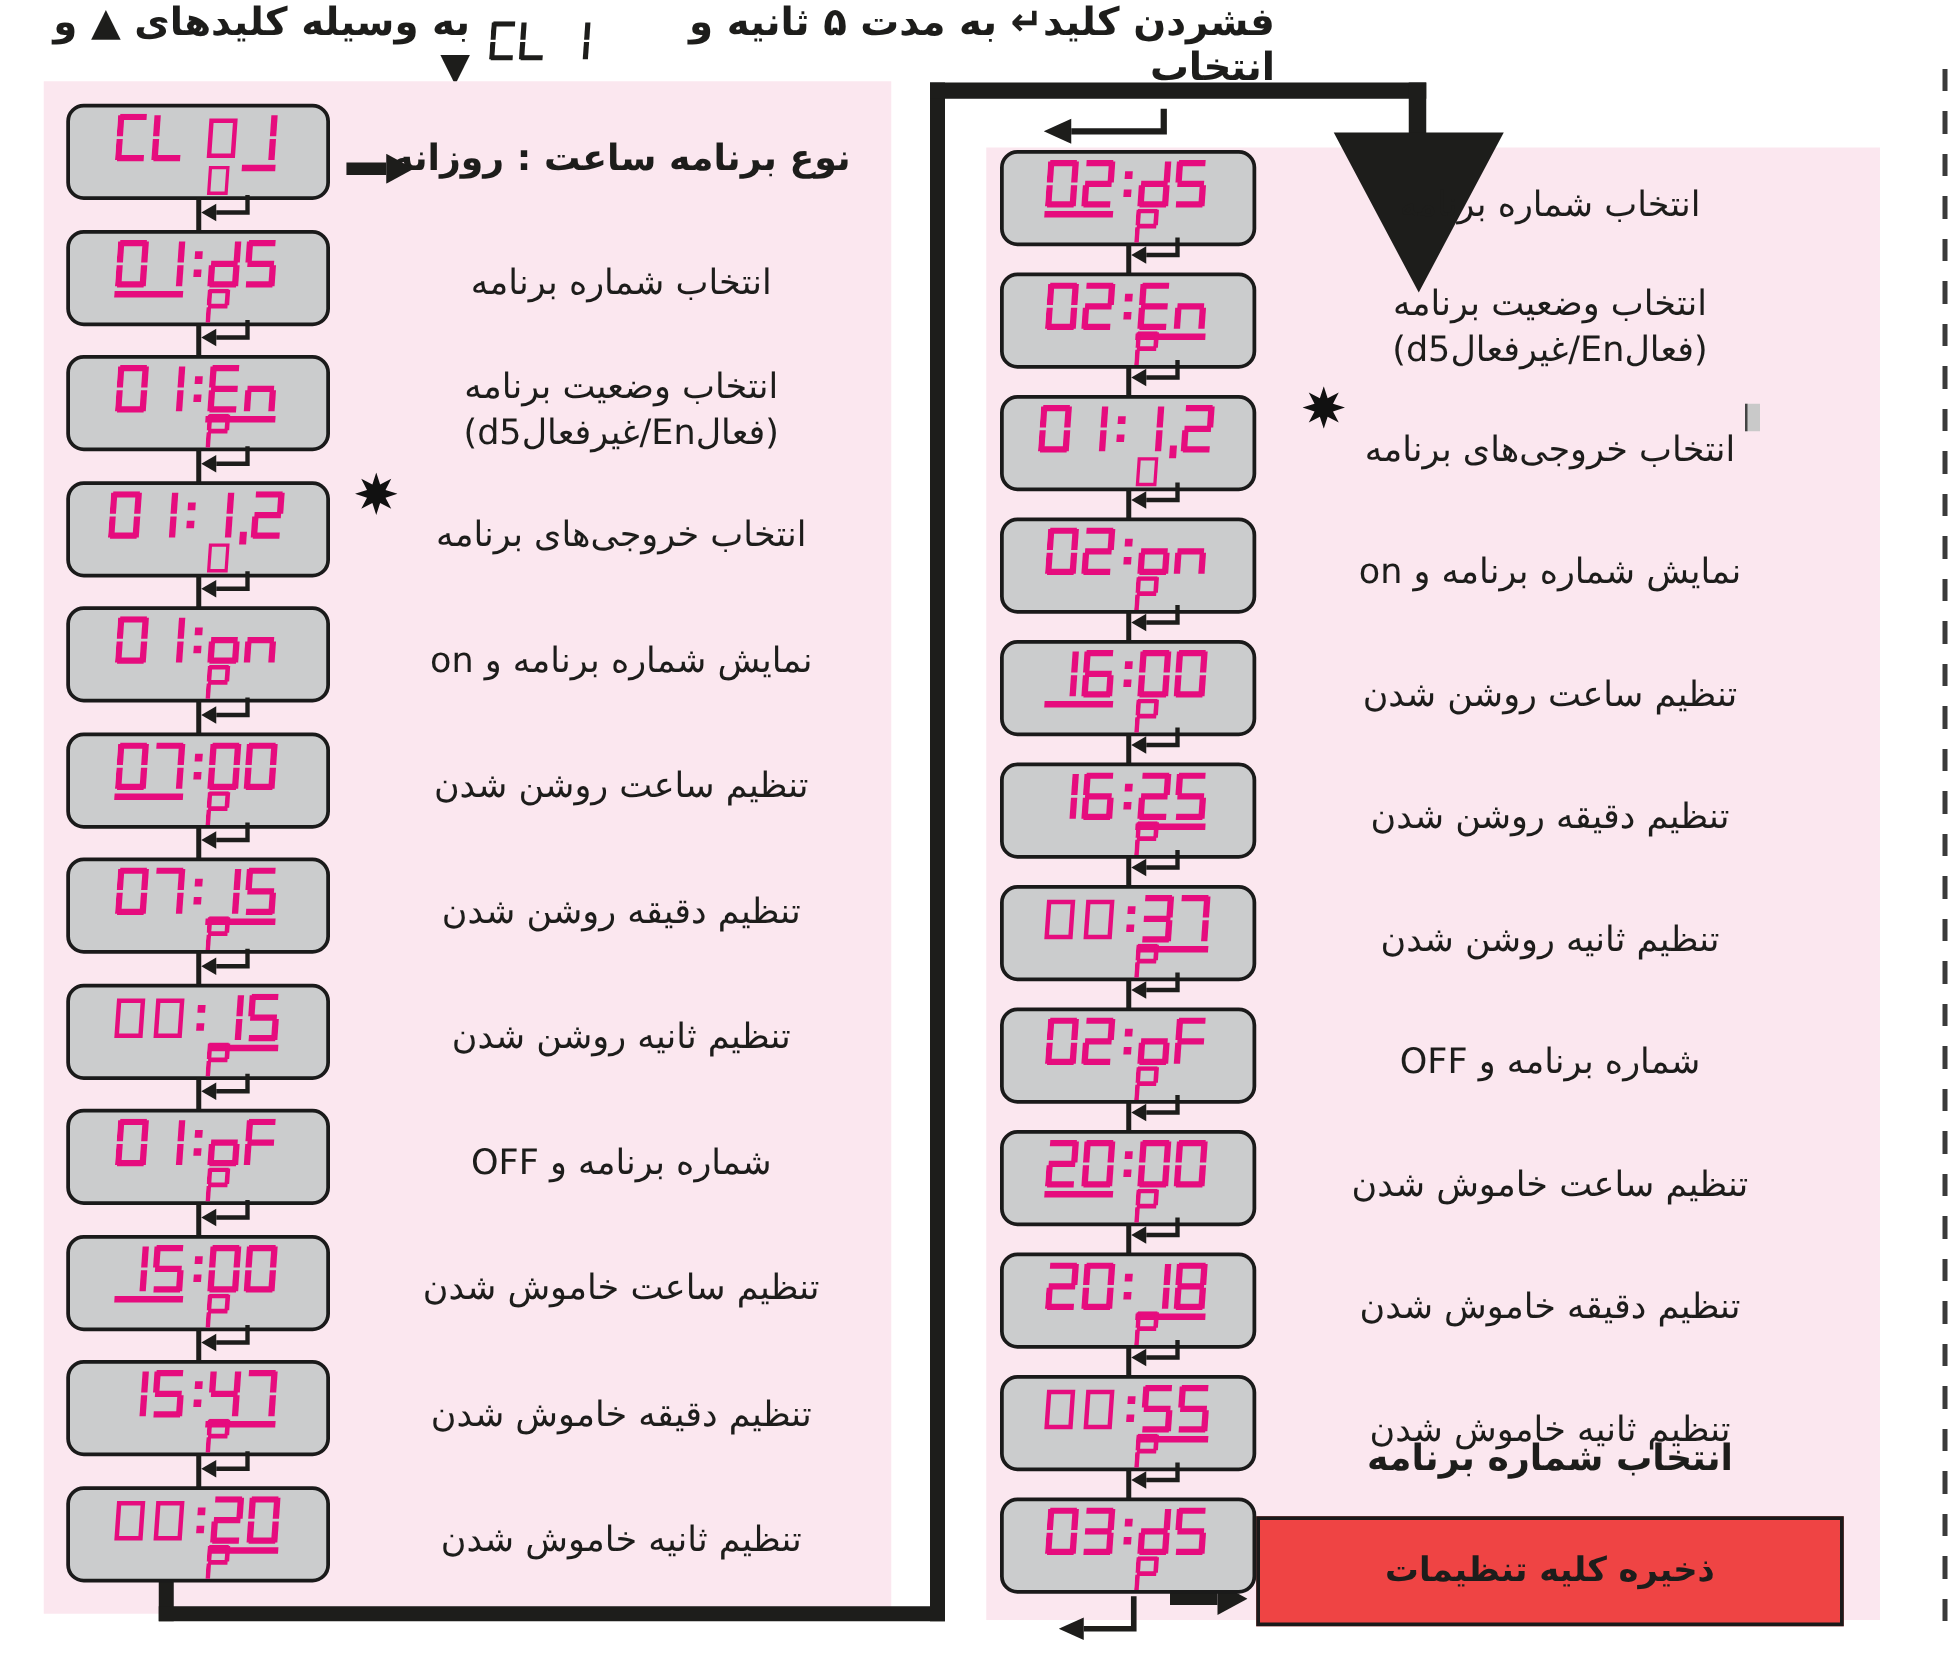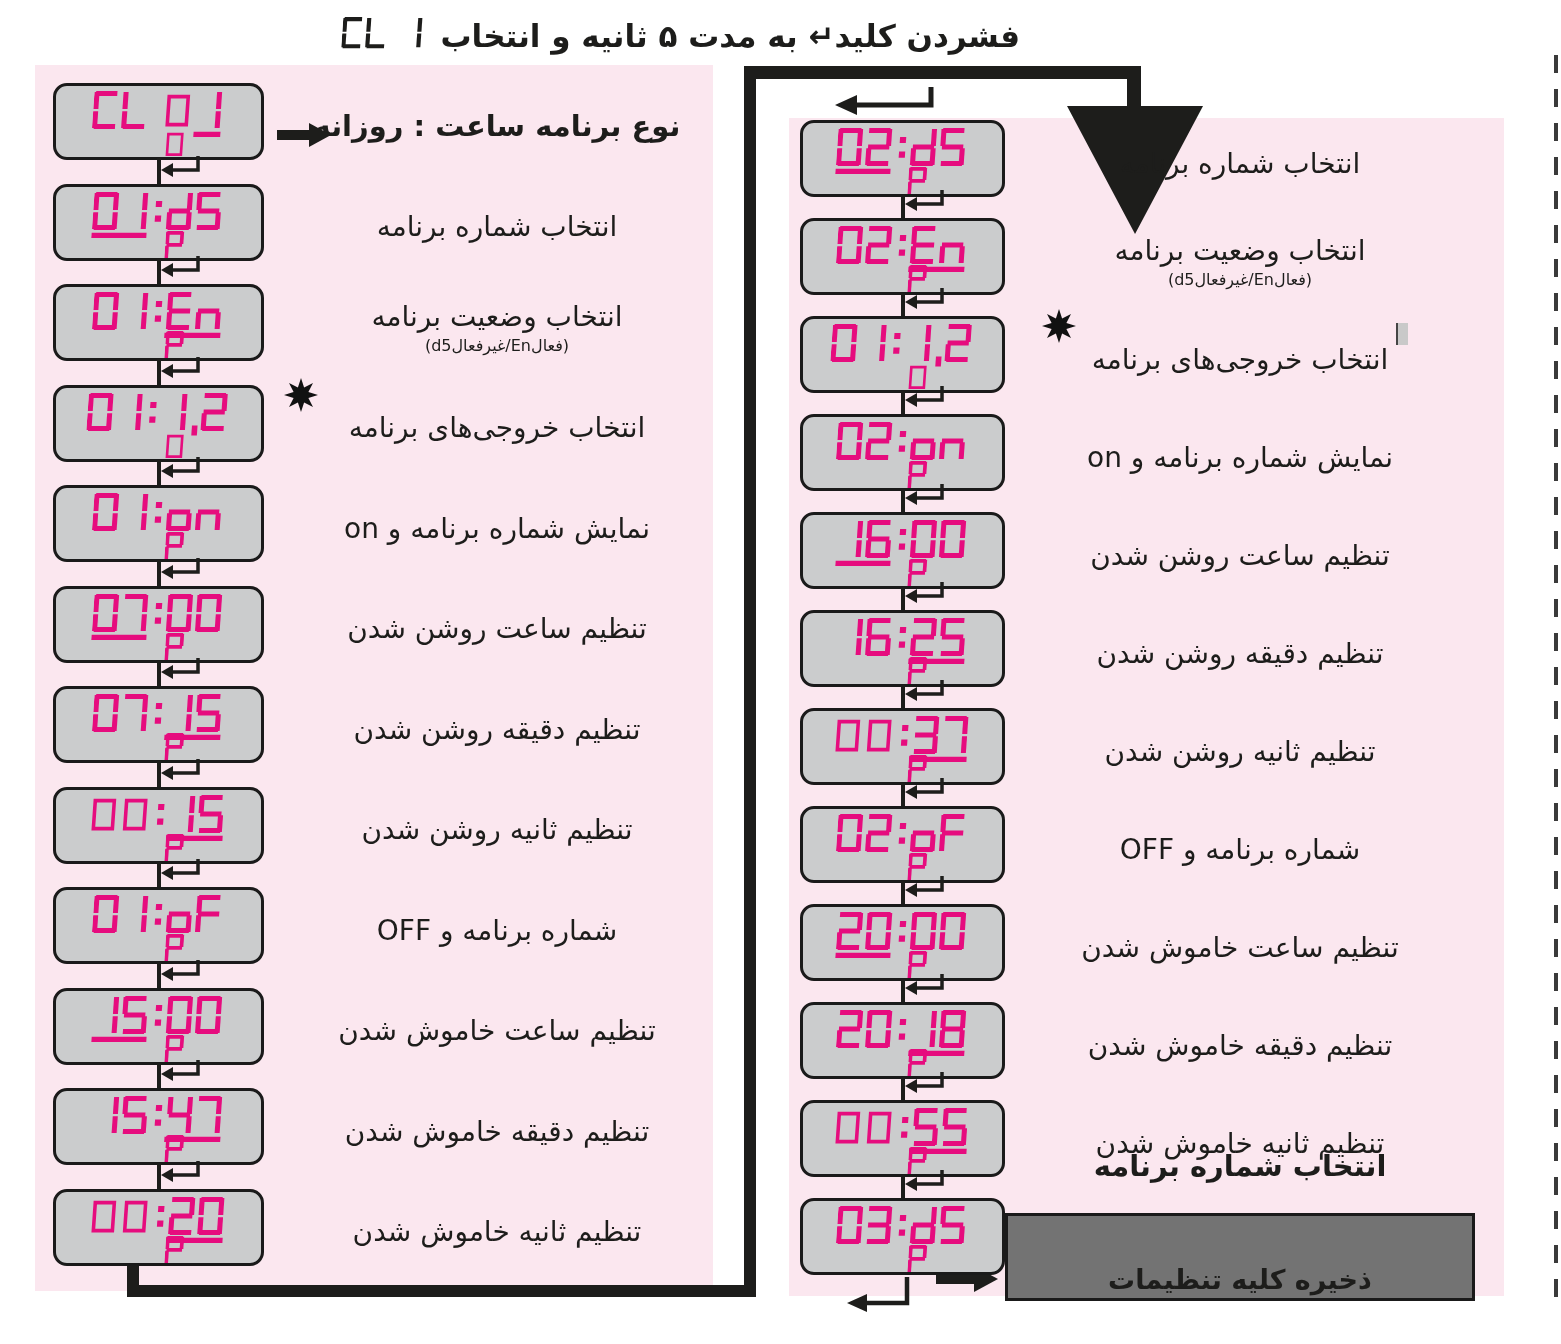--- a/index.html
+++ b/index.html
@@ -8,27 +8,27 @@
   .panel{position:absolute;background:#fbe7ef;}
   .header{position:absolute;top:10px;left:40px;width:980px;height:52px;direction:rtl;
           display:flex;align-items:center;gap:16px;font-size:31px;font-weight:bold;color:#1d1d1b;}
   .lcd{position:absolute;background:#cbcccd;border:3px solid #1a1a1a;border-radius:14px;box-sizing:border-box;}
   .seg7 svg{display:block;transform:skewX(-4deg);}
   .line1{position:absolute;top:5px;left:50%;transform:translateX(-50%);}
   .sub1{position:absolute;top:44px;left:53%;}
   .vline{position:absolute;width:4px;background:#1d1d1b;}
   .glyph{position:absolute;}
   .label{position:absolute;direction:rtl;text-align:center;color:#1d1d1b;font-size:28px;line-height:1.25;}
-  .label .l2{font-size:16px;margin-top:2px;}
+  .label .l2{font-size:28px;margin-top:2px;}
   .bold{font-weight:bold;font-size:29px;}
   .thick{position:absolute;background:#1d1d1b;}
-  .save-note{position:absolute;left:1005px;top:1213px;width:470px;height:88px;background:#737373;
+  .save-note{position:absolute;left:1005px;top:1213px;width:470px;height:88px;background:#ef4444;
              border:3px solid #1a1a1a;box-sizing:border-box;direction:rtl;text-align:center;
              color:#1d1d1b;font-weight:bold;font-size:27px;display:flex;flex-direction:column;
-             justify-content:flex-end;line-height:1.35;}
+             justify-content:center;line-height:1.35;}
   .edge-dashes{position:absolute;left:1554px;top:55px;width:4px;height:1250px;
                background:repeating-linear-gradient(180deg,#3a3a3a 0 18px,transparent 18px 34px);}
   .artifact{position:absolute;left:1396px;top:323px;width:10px;height:22px;background:#c9c9c9;border-left:2px solid #444;}
 </style>
 </head>
 <body>
 
 <div class="canvas">
 
   <div class="header">
@@ -39,20 +39,21 @@
           <rect x="0" y="1" width="4.5" height="15" fill="#1d1d1b"></rect>
           <rect x="0" y="18" width="4.5" height="15" fill="#1d1d1b"></rect>
           <rect x="1.5" y="29.5" width="19" height="4.5" fill="#1d1d1b"></rect>
           <rect x="26" y="1" width="4.5" height="15" fill="#1d1d1b"></rect>
           <rect x="26" y="18" width="4.5" height="15" fill="#1d1d1b"></rect>
           <rect x="27.5" y="29.5" width="19" height="4.5" fill="#1d1d1b"></rect>
           <rect x="81.5" y="1" width="4.5" height="15" fill="#1d1d1b"></rect>
           <rect x="81.5" y="18" width="4.5" height="15" fill="#1d1d1b"></rect>
         </svg>
       </span>
+    <span>به وسیله کلیدهای ▲ و ▼</span>
   </div>
 
   <div class="panel" style="left:35px;top:65px;width:678px;height:1226px;"></div>
   <div class="panel" style="left:789px;top:118px;width:715px;height:1178px;"></div>
 
   <div class="thick" style="left:127px;top:1261px;width:12px;height:36px;"></div>
   <div class="thick" style="left:127px;top:1285px;width:629px;height:12px;"></div>
   <div class="thick" style="left:744px;top:66px;width:12px;height:1231px;"></div>
   <div class="thick" style="left:744px;top:66px;width:397px;height:13px;"></div>
   <div class="thick" style="left:1127px;top:66px;width:14px;height:44px;"></div>

